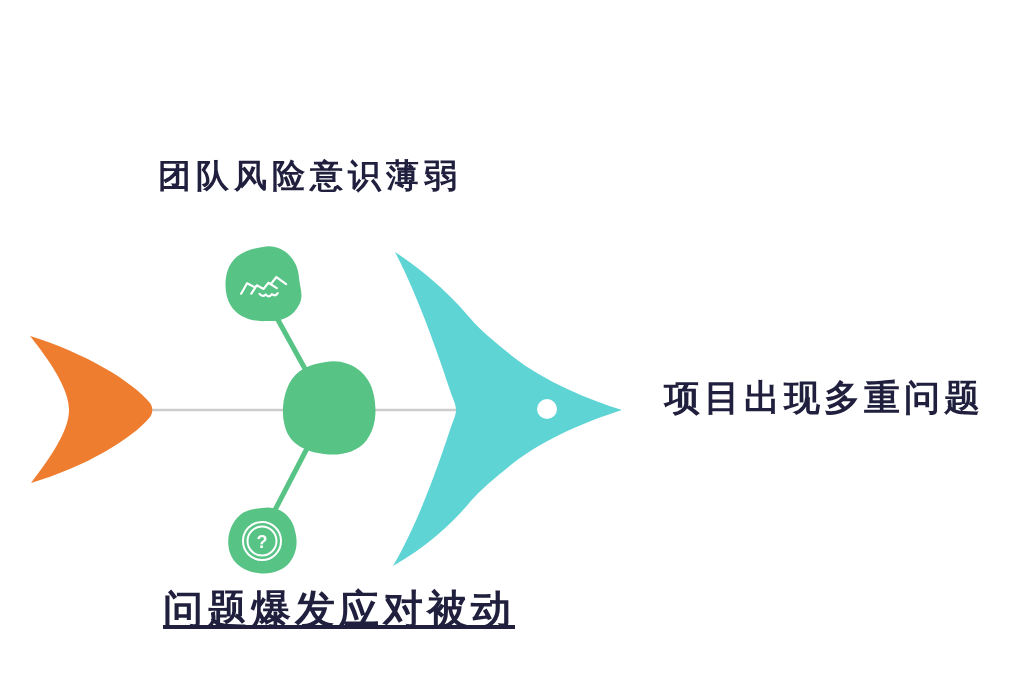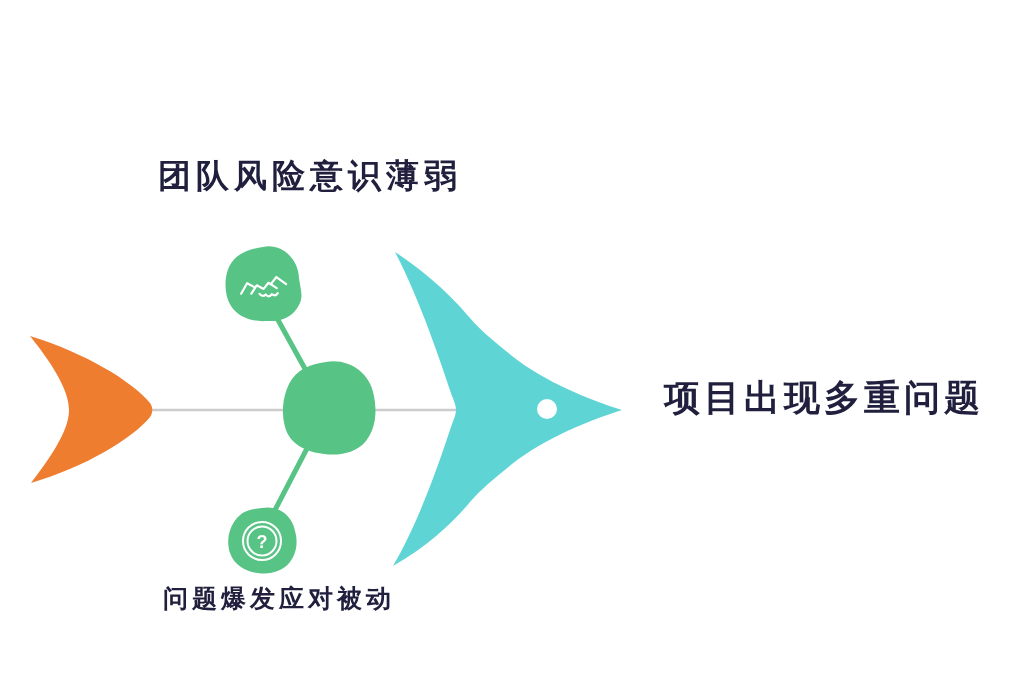--- a/index.html
+++ b/index.html
@@ -44,24 +44,25 @@
     width: 320px;
     font-size: 33px;
     letter-spacing: 5px;
     line-height: 40px;
     text-align: center;
   }
   .cause-bottom-label {
     left: 163px;
     top: 582px;
     width: 296px;
-    font-size: 25px;
+    font-size: 40px;
     letter-spacing: 4px;
-    text-align: left;
+    text-align: right;
     white-space: nowrap;
+    text-decoration: underline;
   }
   .result-label {
     left: 664px;
     top: 374px;
     font-size: 36px;
     letter-spacing: 4px;
     white-space: nowrap;
   }
   
   .orange-shape { fill: var(--orange, #ee7d2f); }

